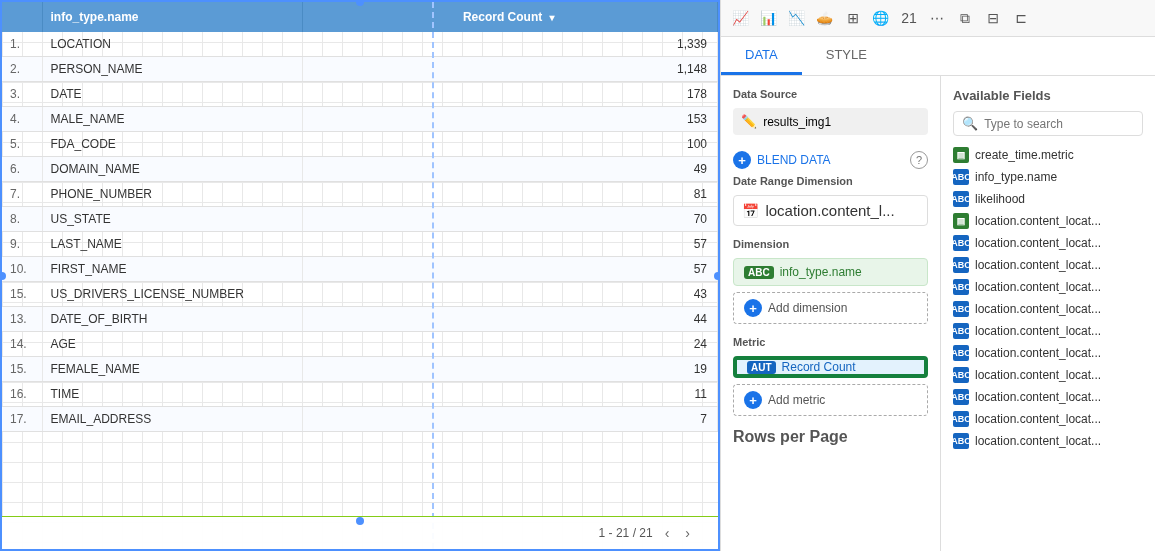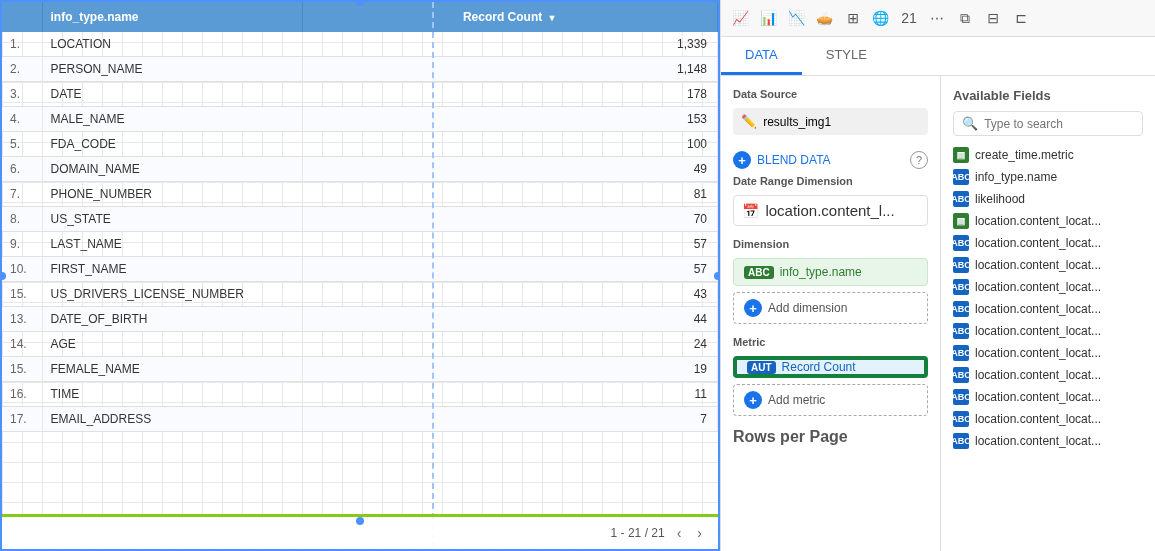--- a/index.html
+++ b/index.html
@@ -96,29 +96,29 @@
         linear-gradient(to right, #e8e8e8 1px, transparent 1px),
         linear-gradient(to bottom, #e8e8e8 1px, transparent 1px);
       background-size: 20px 20px;
     }
 
     .table-footer {
       position: absolute;
       bottom: 0;
       right: 0;
       left: 0;
-      padding: 6px 12px;
+      padding: 6px 24px;
       display: flex;
       justify-content: flex-end;
       align-items: center;
       gap: 8px;
       font-size: 12px;
       color: #555;
       background: rgba(255,255,255,0.95);
-      border-top: 3px solid #84cc16;
+      border-top: 1px solid #84cc16;
     }
 
     .nav-btn {
       background: none;
       border: none;
       cursor: pointer;
       color: #666;
       font-size: 14px;
       padding: 2px 4px;
     }

